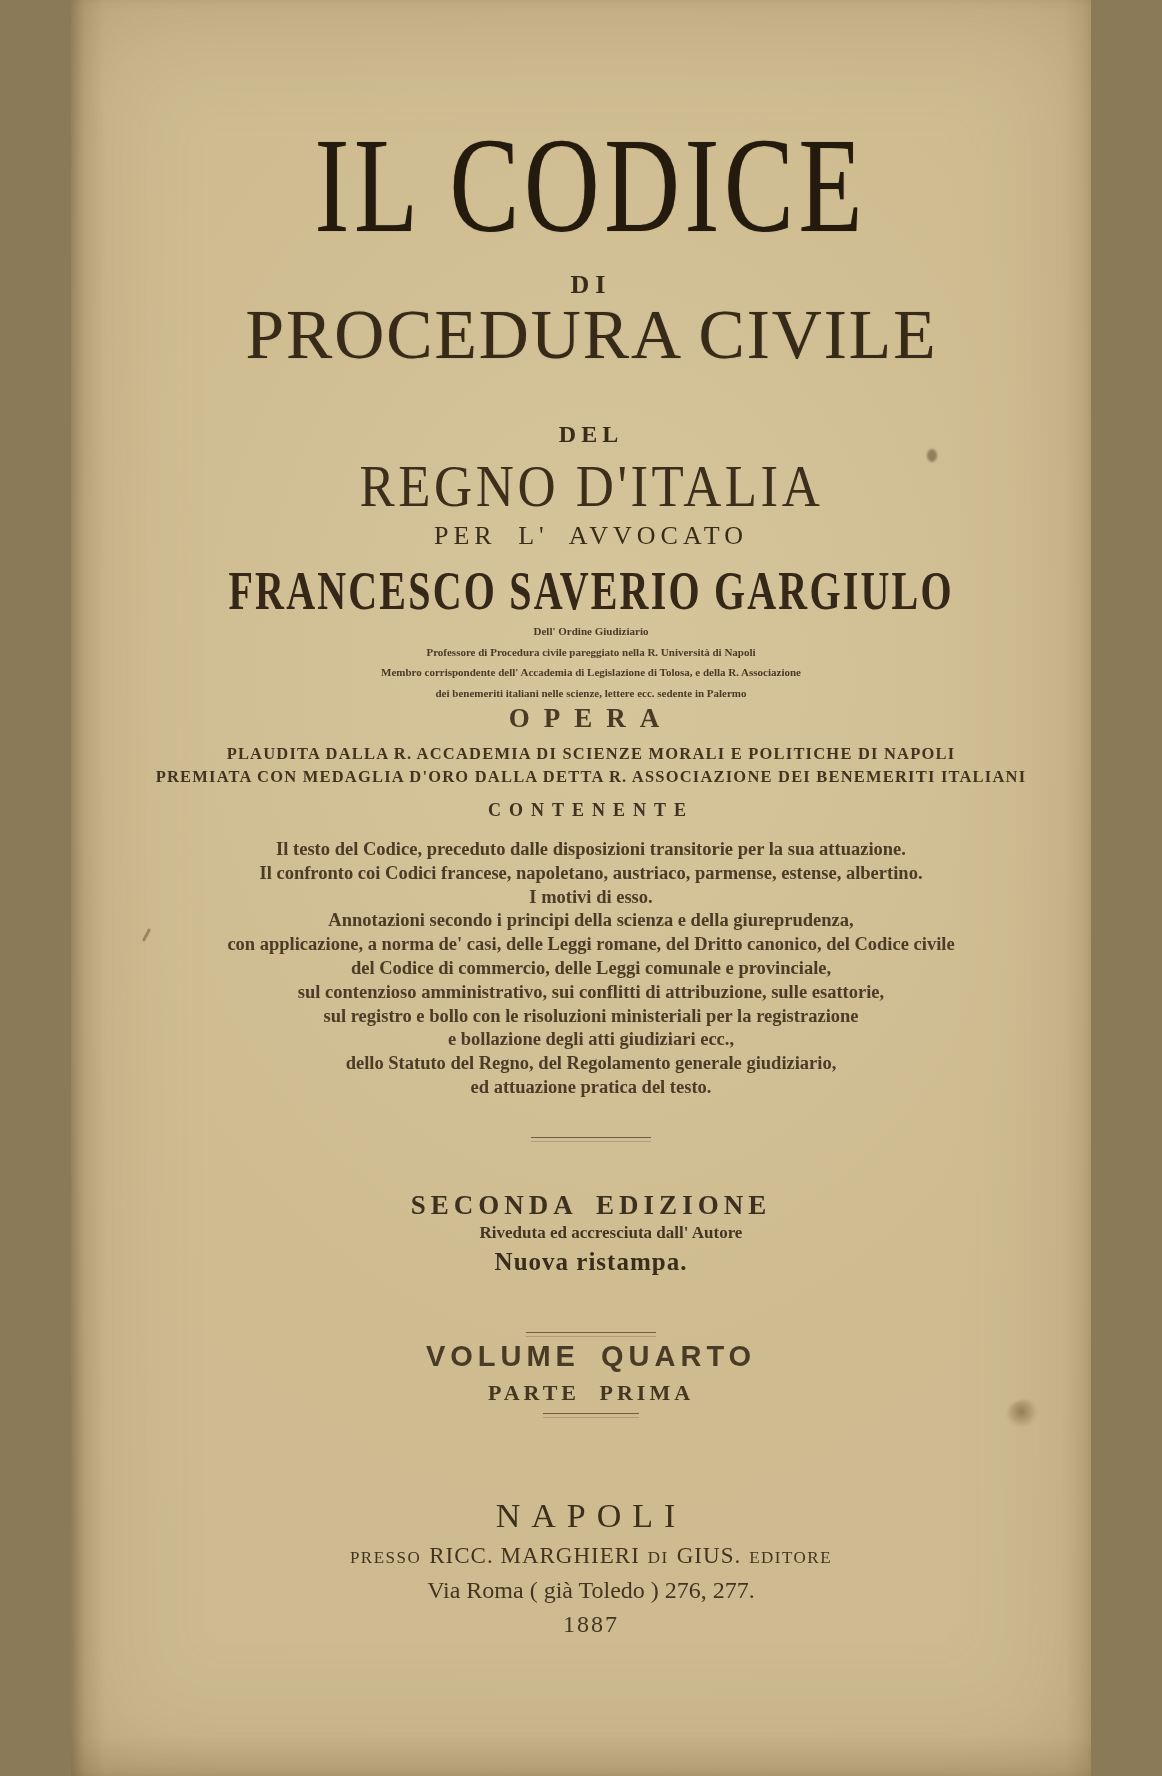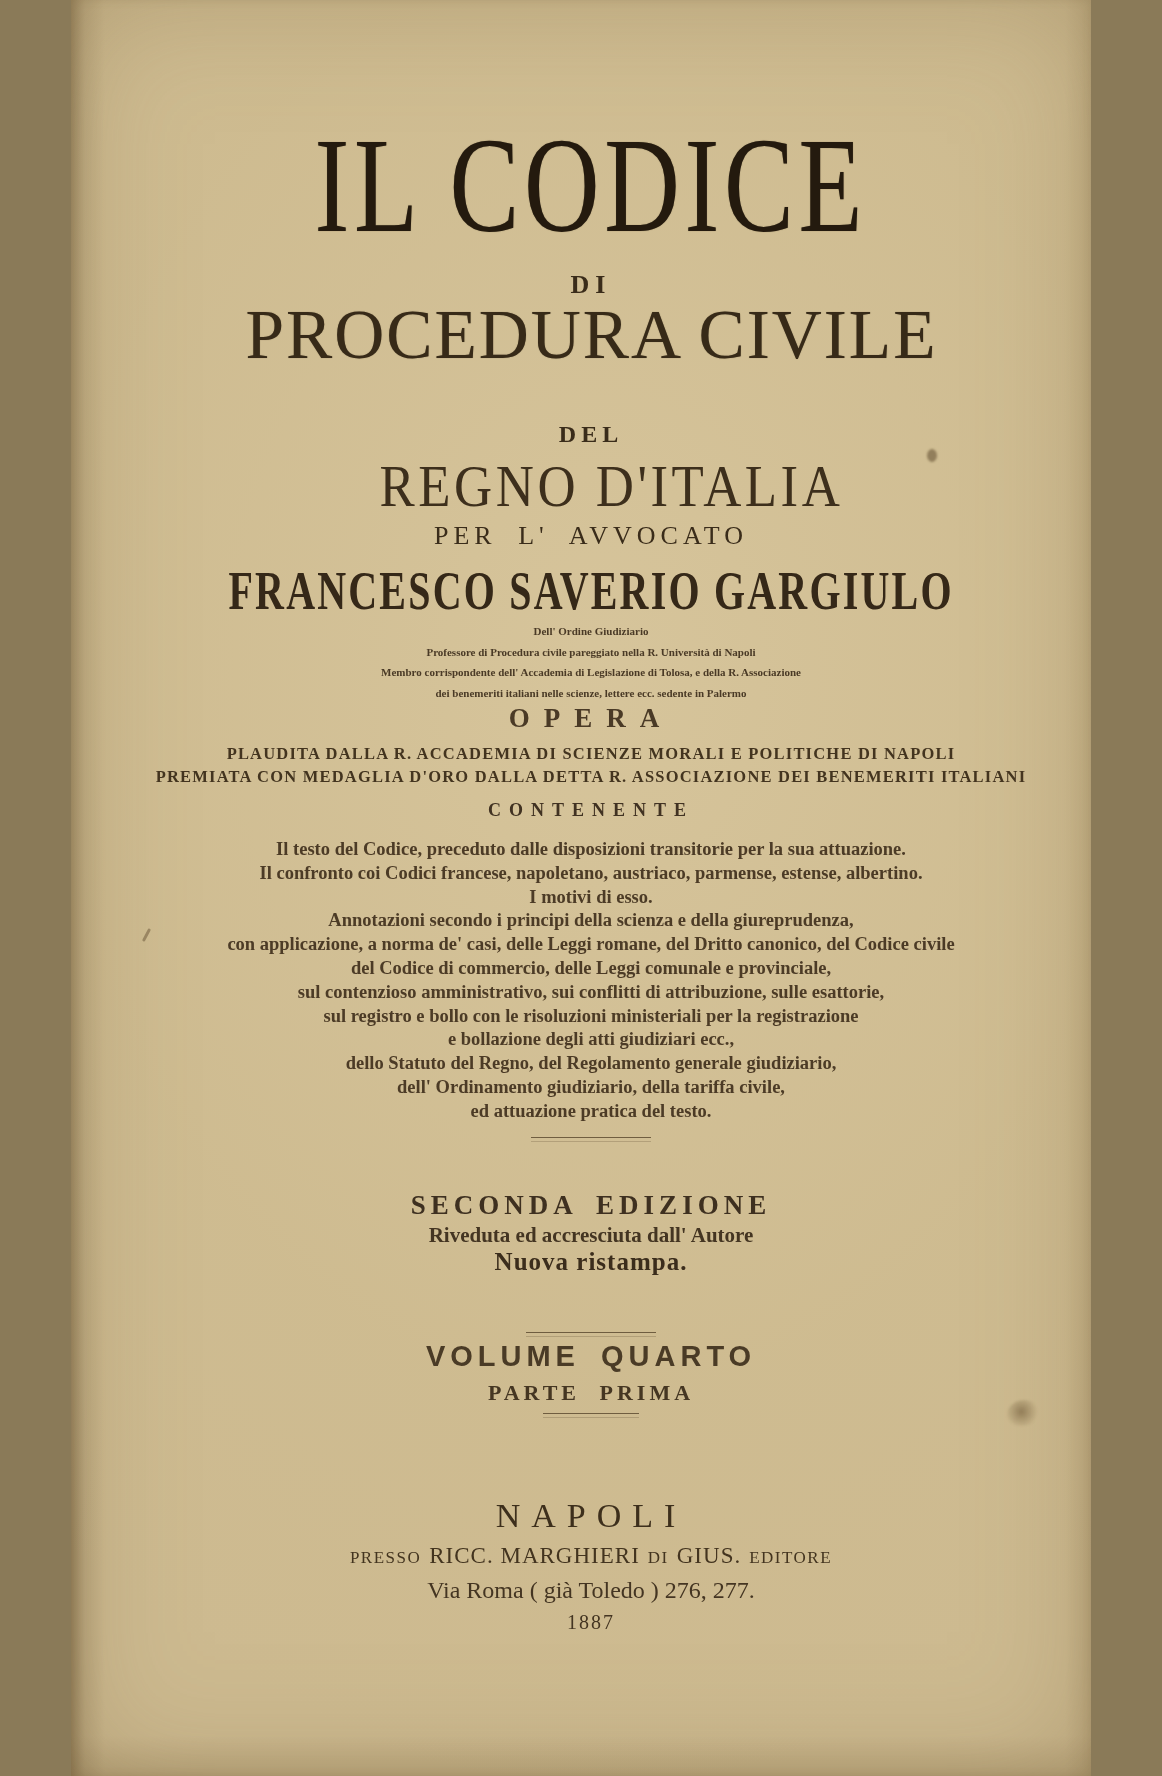--- a/index.html
+++ b/index.html
@@ -26,49 +26,49 @@
   .squeeze{display:inline-block;transform-origin:50% 50%;}
 
   .t-main{font-size:136px;line-height:1;letter-spacing:6px;color:#241a0e;
           text-shadow:0 0 1px rgba(50,38,20,.55);}
   .t-main .squeeze{transform:scaleX(.77);}
   .t-di{font-size:26px;letter-spacing:6px;color:#3a2c1a;font-weight:bold;}
   .t-proc{font-size:70px;line-height:1;letter-spacing:2px;color:#372a18;
           text-shadow:0 0 1px rgba(55,42,24,.45);}
   .t-proc .squeeze{transform:scaleX(.99);}
   .t-del{font-size:24px;letter-spacing:5px;color:#3a2c1a;font-weight:bold;}
-  .t-regno{font-size:60px;letter-spacing:4px;color:#3d2f1c;padding-left:20px;}
+  .t-regno{font-size:60px;letter-spacing:4px;color:#3d2f1c;}
   .t-regno .squeeze{transform:scaleX(.88);}
   .t-avv{font-size:26px;letter-spacing:5px;word-spacing:10px;color:#3a2c1a;}
   .t-author{font-size:54px;font-weight:bold;letter-spacing:3px;color:#352818;}
   .t-author .squeeze{transform:scaleX(.74);}
 
   .t-small-titles{font-size:11px;font-weight:bold;line-height:20.5px;color:#4a3a26;}
   .t-opera{font-size:27px;font-weight:bold;letter-spacing:14px;color:#4a3a26;}
   .t-opera-lines{font-size:16.5px;font-weight:bold;letter-spacing:1.2px;line-height:23px;color:#43341f;}
   .t-contenente{font-size:18px;font-weight:bold;letter-spacing:8px;color:#413222;}
   .t-contents{font-size:18.5px;font-weight:bold;line-height:23.8px;color:#4c3b26;}
 
   .rule{position:absolute;height:3px;
         border-top:1px solid rgba(88,70,44,.8);border-bottom:1px solid rgba(88,70,44,.25);}
 
   .t-seconda{font-size:27px;font-weight:bold;letter-spacing:5px;word-spacing:8px;color:#3e3020;}
-  .t-rived{font-size:21px;font-weight:bold;color:#443522;}
+  .t-rived{font-size:17px;font-weight:bold;color:#443522;margin-left:20px;}
   .t-nuova{font-size:25px;font-weight:bold;letter-spacing:1px;color:#3b2d1c;}
 
   .t-volume{font-family:"Liberation Sans","DejaVu Sans",sans-serif;
             font-size:29px;font-weight:bold;letter-spacing:5px;word-spacing:8px;color:#4a3b26;}
   .t-parte{font-size:22px;font-weight:bold;letter-spacing:4px;word-spacing:10px;color:#453622;}
 
   .t-napoli{font-size:34px;letter-spacing:11px;color:#3d2f1c;}
   .t-pub{font-size:23px;letter-spacing:1px;color:#43341f;}
   .t-pub .sm{font-size:17px;letter-spacing:1.5px;}
   .t-pub span{margin:0 4px;}
   .t-via{font-size:24px;color:#443522;}
-  .t-year{font-size:20px;letter-spacing:2px;color:#443522;}
+  .t-year{font-size:24px;letter-spacing:2px;color:#443522;}
 
   .mark{position:absolute;pointer-events:none;}
   .mark-a{left:856px;top:449px;width:10px;height:13px;border-radius:50%;
           background:rgba(95,75,45,.55);filter:blur(1px);}
   .mark-b{left:936px;top:1400px;width:32px;height:26px;border-radius:60% 50% 55% 45%;
           background:radial-gradient(circle at 45% 45%, rgba(100,78,45,.55), rgba(100,78,45,0) 72%);
           filter:blur(1px);}
   .mark-c{left:74px;top:928px;width:3px;height:14px;background:rgba(90,70,45,.45);
           transform:rotate(28deg);border-radius:2px;}
 </style>
@@ -112,21 +112,20 @@
       <div>Il testo del Codice, preceduto dalle disposizioni transitorie per la sua attuazione.</div>
       <div>Il confronto coi Codici francese, napoletano, austriaco, parmense, estense, albertino.</div>
       <div>I motivi di esso.</div>
       <div>Annotazioni secondo i principi della scienza e della giureprudenza,</div>
       <div>con applicazione, a norma de' casi, delle Leggi romane, del Dritto canonico, del Codice civile</div>
       <div>del Codice di commercio, delle Leggi comunale e provinciale,</div>
       <div>sul contenzioso amministrativo, sui conflitti di attribuzione, sulle esattorie,</div>
       <div>sul registro e bollo con le risoluzioni ministeriali per la registrazione</div>
       <div>e bollazione degli atti giudiziari ecc.,</div>
       <div>dello Statuto del Regno, del Regolamento generale giudiziario,</div>
-      <div>dell' Ordinamento giudiziario, della tariffa civile,</div>
       <div>ed attuazione pratica del testo.</div>
     </div>
 
     <div class="rule" style="top:1137px;left:460px;width:120px"></div>
 
     <div class="blk t-seconda" style="top:1190px">SECONDA EDIZIONE</div>
     <div class="blk t-rived" style="top:1223px">Riveduta ed accresciuta dall' Autore</div>
     <div class="blk t-nuova" style="top:1248px">Nuova ristampa.</div>
 
     <div class="rule" style="top:1332px;left:455px;width:130px"></div>

